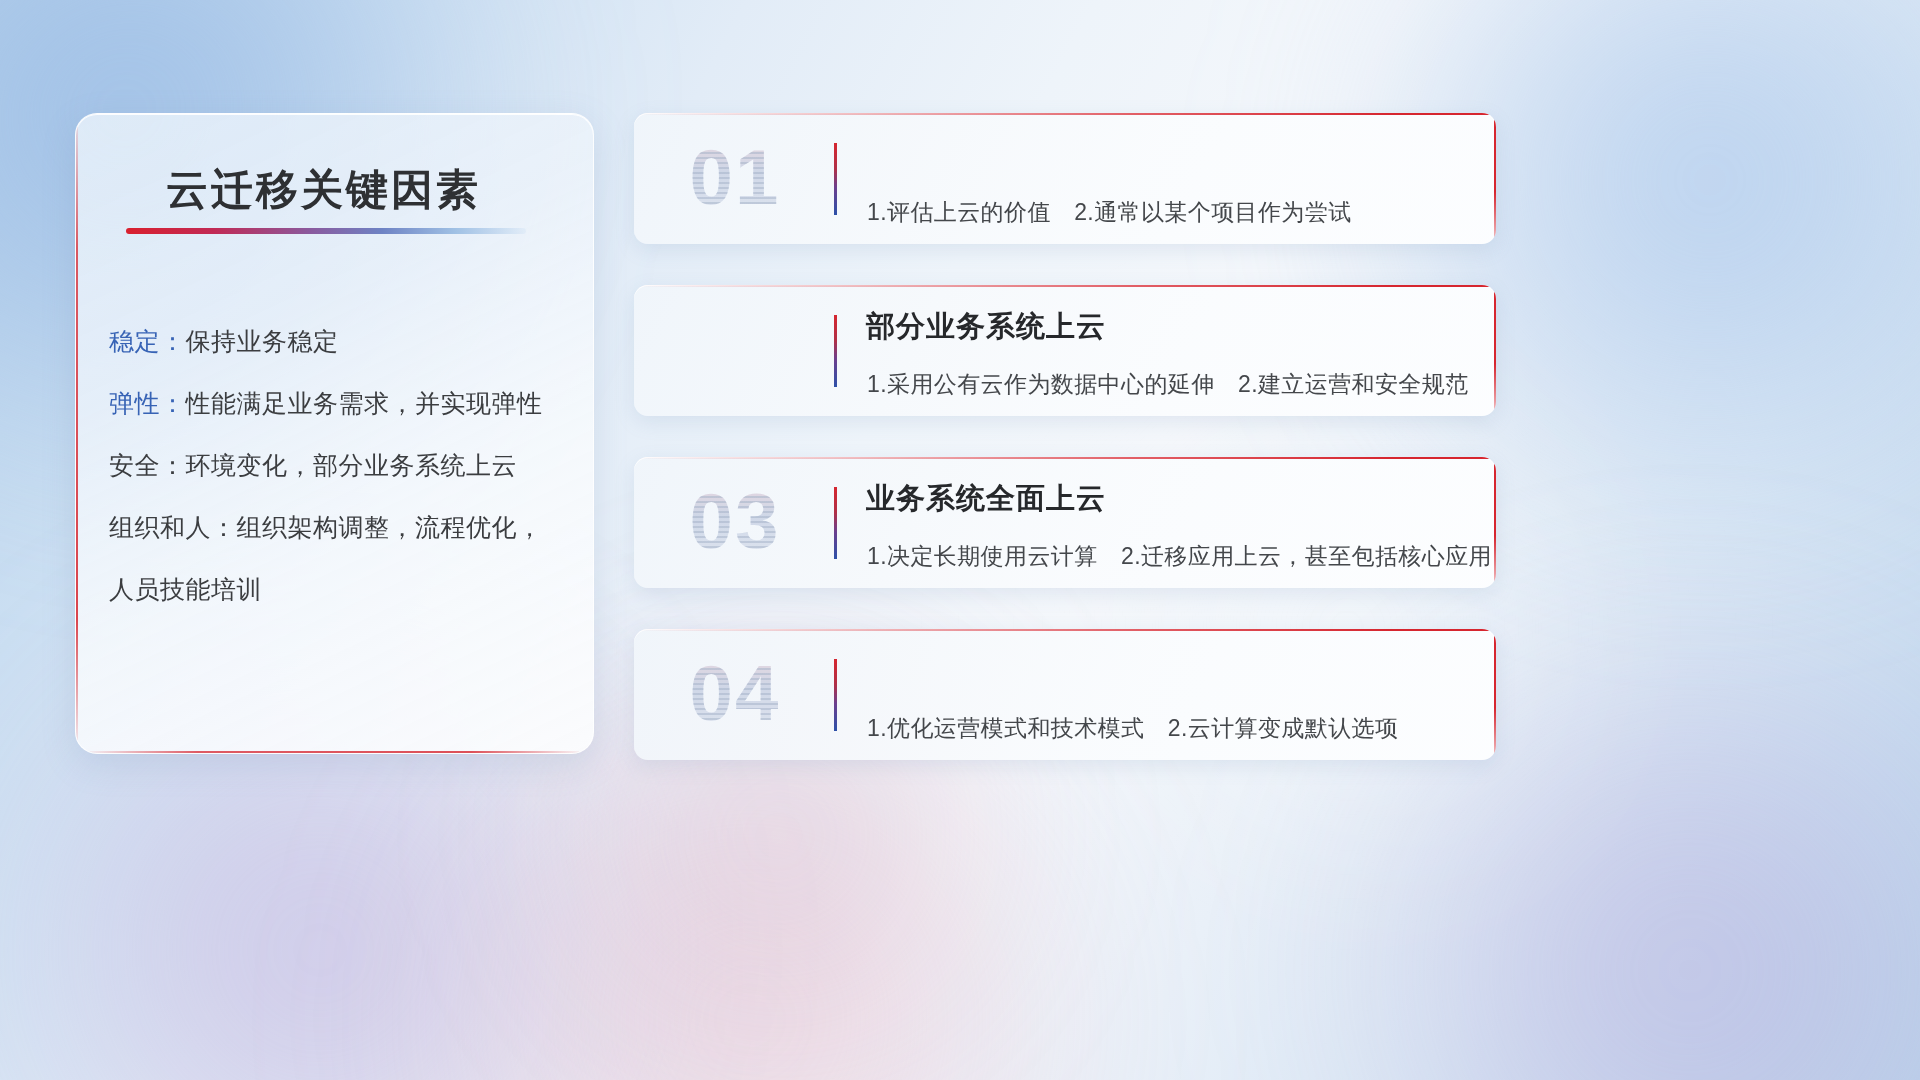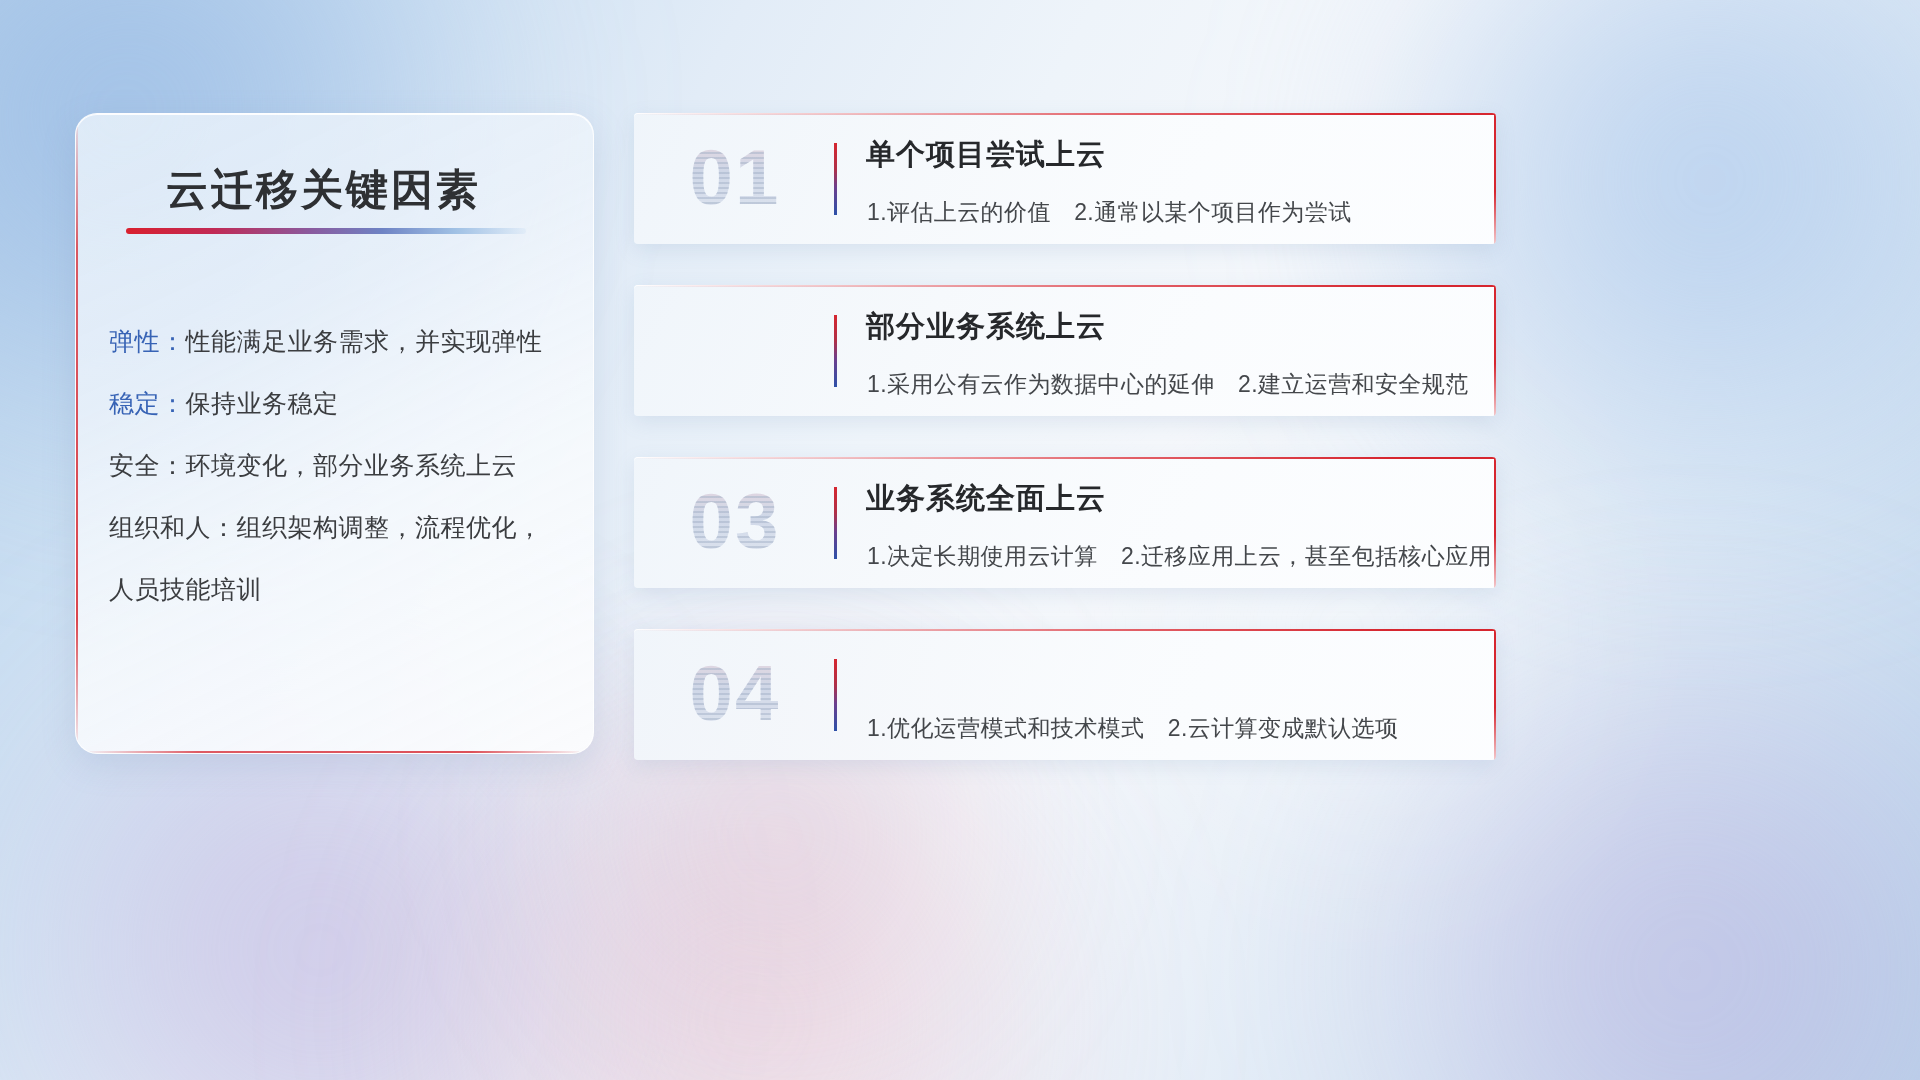--- a/index.html
+++ b/index.html
@@ -86,21 +86,21 @@
   .panel-line{
     font-size:25px; line-height:62px; color:#3b3d40; white-space:nowrap;
     letter-spacing:.5px;
   }
   .panel-line .lbl{ color:#3763b5; }
   .panel-line .lbl.plain{ color:#3b3d40;text-align:center; }
 
   
   .card{
     position:absolute; left:634px; width:862px; height:131px;
-    border-radius:4px;
+    border-radius:14px;
     background:linear-gradient(118deg,
         rgba(241,246,251,.92) 0%,
         rgba(246,249,252,.93) 30%,
         rgba(250,252,254,.95) 58%,
         rgba(253,254,255,.97) 100%);
     box-shadow:0 6px 20px rgba(110,140,180,.15), inset 0 1px 0 rgba(255,255,255,.9);
     overflow:hidden;
   }
   .card::before{
     content:""; position:absolute; left:0; right:0; top:0; height:2px;
@@ -160,41 +160,40 @@
 </div>
 
 <div id="stage">
 
   <div id="left-panel">
     <div id="panel-title">云迁移关键因素</div>
     <div id="title-underline"></div>
 
     <div id="panel-list">
       <div class="panel-line">
+        <span class="lbl">稳定：</span><span>保持业务稳定</span>
+      </div>
+      <div class="panel-line">
         <span class="lbl">弹性：</span><span>性能满足业务需求，并实现弹性</span>
-      </div>
-      <div class="panel-line">
-        <span class="lbl">稳定：</span><span>保持业务稳定</span>
       </div>
       <div class="panel-line">
         <span class="lbl plain">安全：</span><span>环境变化，部分业务系统上云</span>
       </div>
       <div class="panel-line">
         <span class="lbl plain">组织和人：</span><span>组织架构调整，流程优化，</span>
       </div>
       <div class="panel-line">
         <span class="lbl plain"></span><span>人员技能培训</span>
       </div>
     </div>
   </div>
 
   <div class="card" id="card-1">
     <div class="card-num">01</div>
     <div class="card-divider"></div>
-    <div class="card-title">单个项目尝试上云</div>
     <div class="card-desc">1.评估上云的价值　2.通常以某个项目作为尝试</div>
   </div>
 
   <div class="card" id="card-2">
     <div class="card-divider"></div>
     <div class="card-title">部分业务系统上云</div>
     <div class="card-desc">1.采用公有云作为数据中心的延伸　2.建立运营和安全规范</div>
   </div>
 
   <div class="card" id="card-3">

